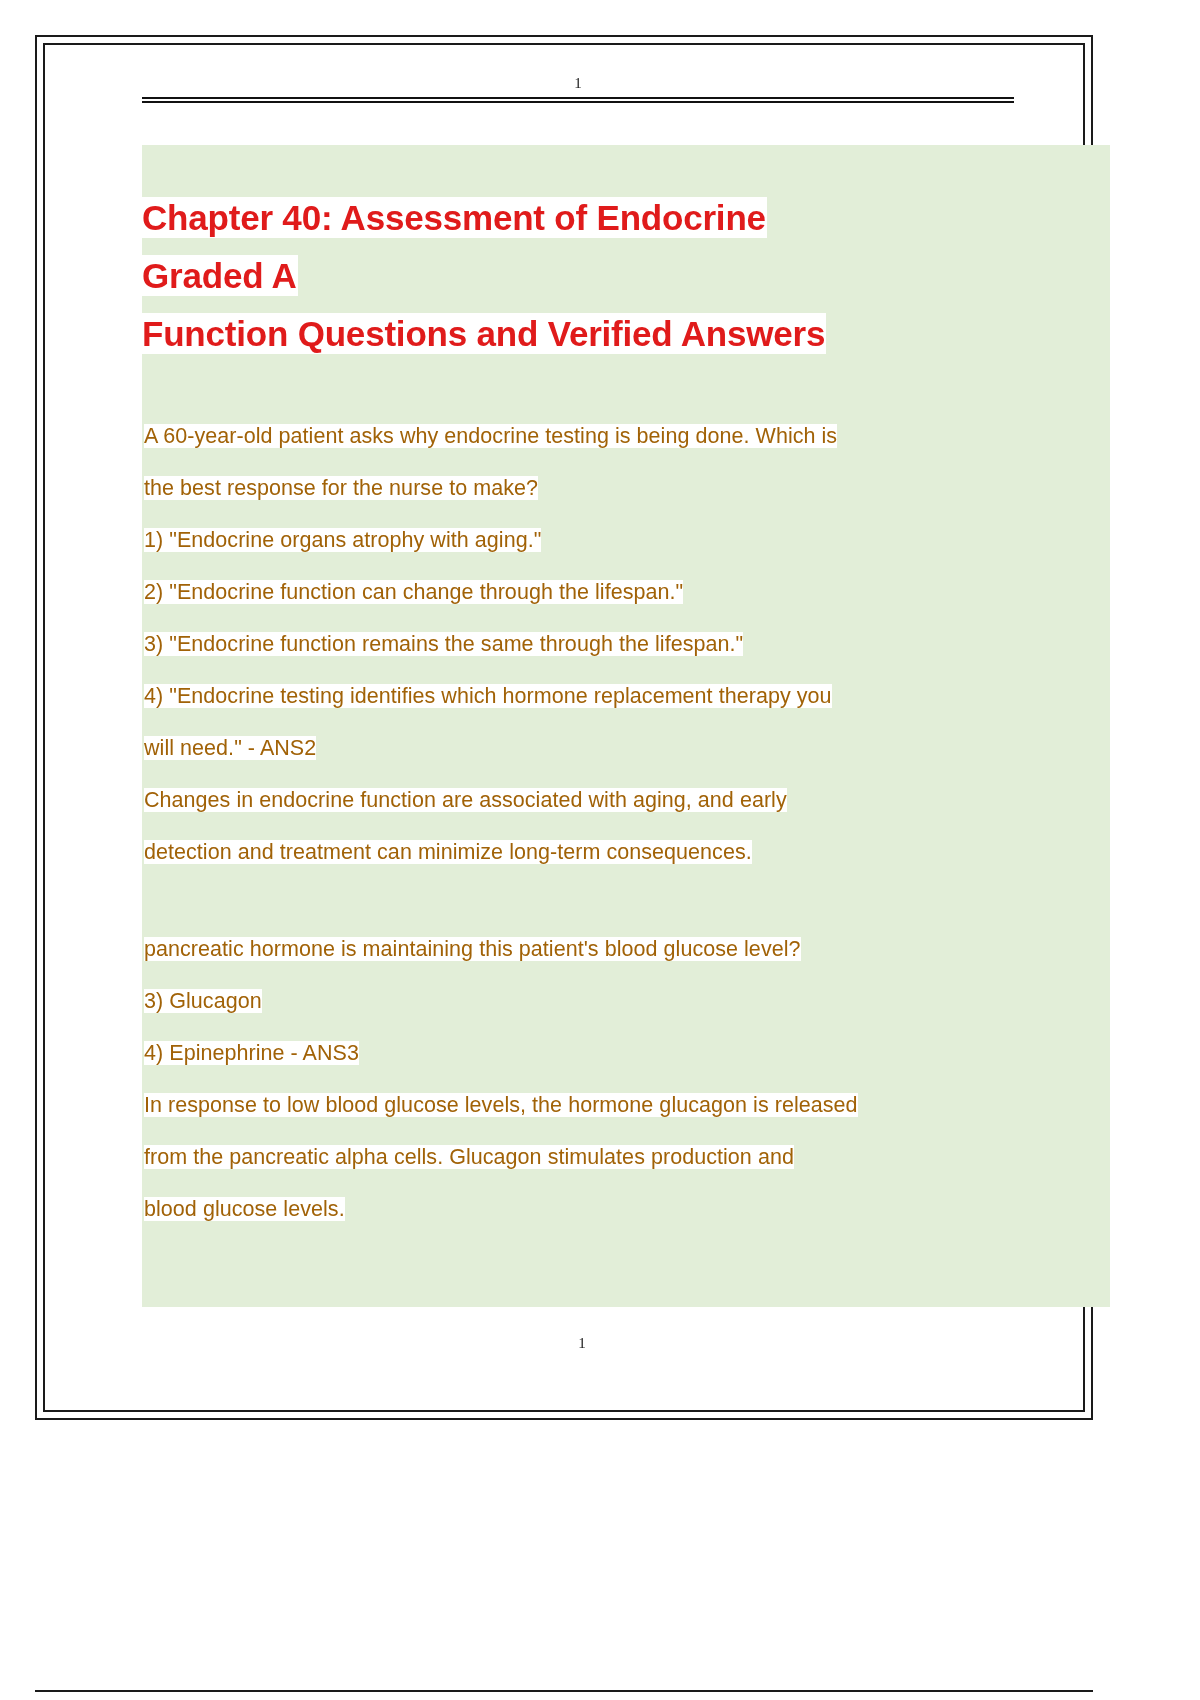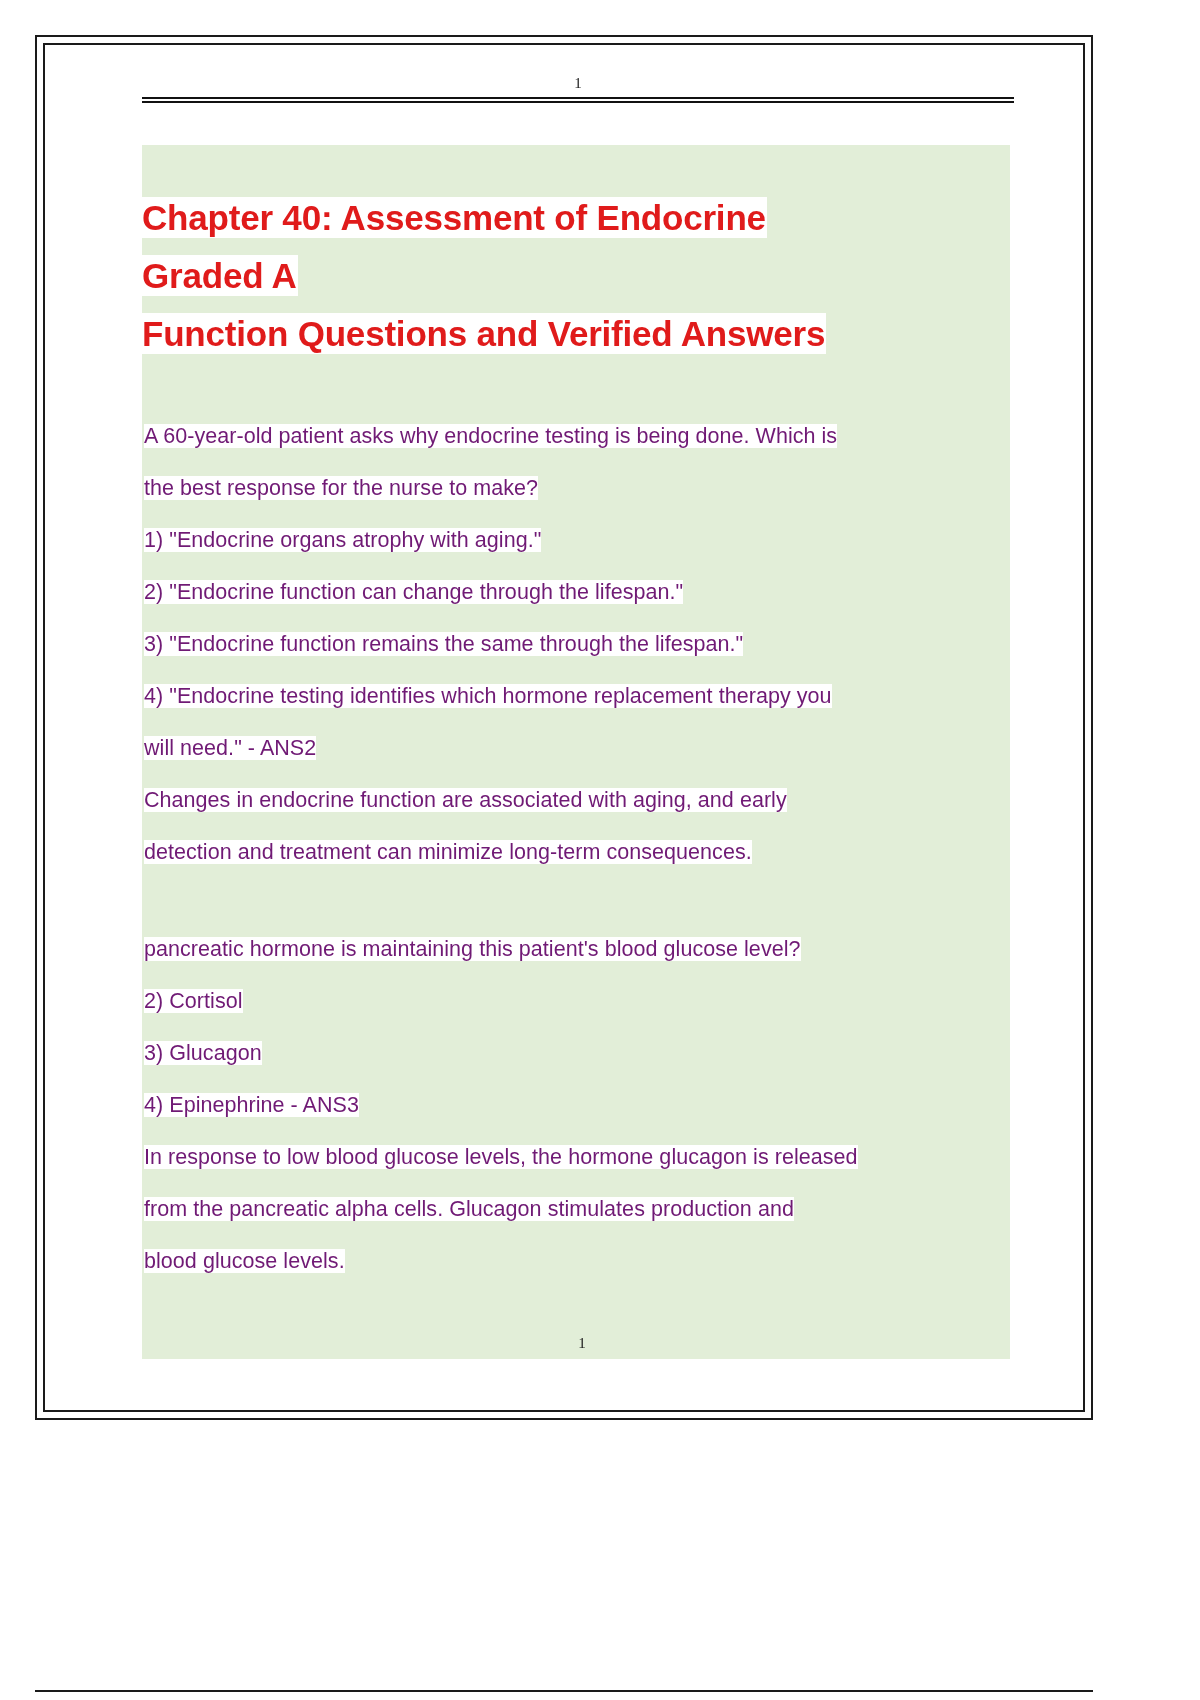--- a/index.html
+++ b/index.html
@@ -56,21 +56,21 @@
     border-bottom: 2px solid #111111;
     height: 2px;
     box-sizing: content-box;
   }
 
   
   .content-block {
     position: absolute;
     left: 97px;
     top: 100px;
-    width: 868px;
+    width: 968px;
     background: #e2eed8;
     padding: 0;
   }
   .content-inner {
     padding: 12px 0 22px 0;
   }
 
   
   .block-top-pad { height: 38px; }
   .block-bottom-pad { height: 46px; }
@@ -100,21 +100,21 @@
   
   .body-line {
     display: block;
     line-height: 45px;
     font-size: 0;
     white-space: nowrap;
   }
   .body-line .hl {
     display: inline;
     background: #ffffff;
-    color: #701a75;
+    color: #a16207;
     font-size: 21.5px;
     font-weight: normal;
     letter-spacing: 0.05px;
   }
   .body-line.empty { height: 45px; }
 
   .text-pad { padding-left: 2px; }
 
   
   .doc-footer {
@@ -174,21 +174,20 @@
           <span class="body-line text-pad"><span class="hl">4) "Endocrine testing identifies which hormone replacement therapy you</span></span>
           <span class="body-line text-pad"><span class="hl">will need." - ANS2</span></span>
           <span class="body-line text-pad"><span class="hl">Changes in endocrine function are associated with aging, and early</span></span>
           <span class="body-line text-pad"><span class="hl">detection and treatment can minimize long-term consequences.</span></span>
         </div>
 
         <div class="body-line empty"></div>
 
         <div class="question-block">
           <span class="body-line text-pad"><span class="hl">pancreatic hormone is maintaining this patient's blood glucose level?</span></span>
-          <span class="body-line text-pad"><span class="hl">2) Cortisol</span></span>
           <span class="body-line text-pad"><span class="hl">3) Glucagon</span></span>
           <span class="body-line text-pad"><span class="hl">4) Epinephrine - ANS3</span></span>
           <span class="body-line text-pad"><span class="hl">In response to low blood glucose levels, the hormone glucagon is released</span></span>
           <span class="body-line text-pad"><span class="hl">from the pancreatic alpha cells. Glucagon stimulates production and</span></span>
           <span class="body-line text-pad"><span class="hl">blood glucose levels.</span></span>
         </div>
 
         <div class="block-bottom-pad"></div>
       </div>
     </div>

